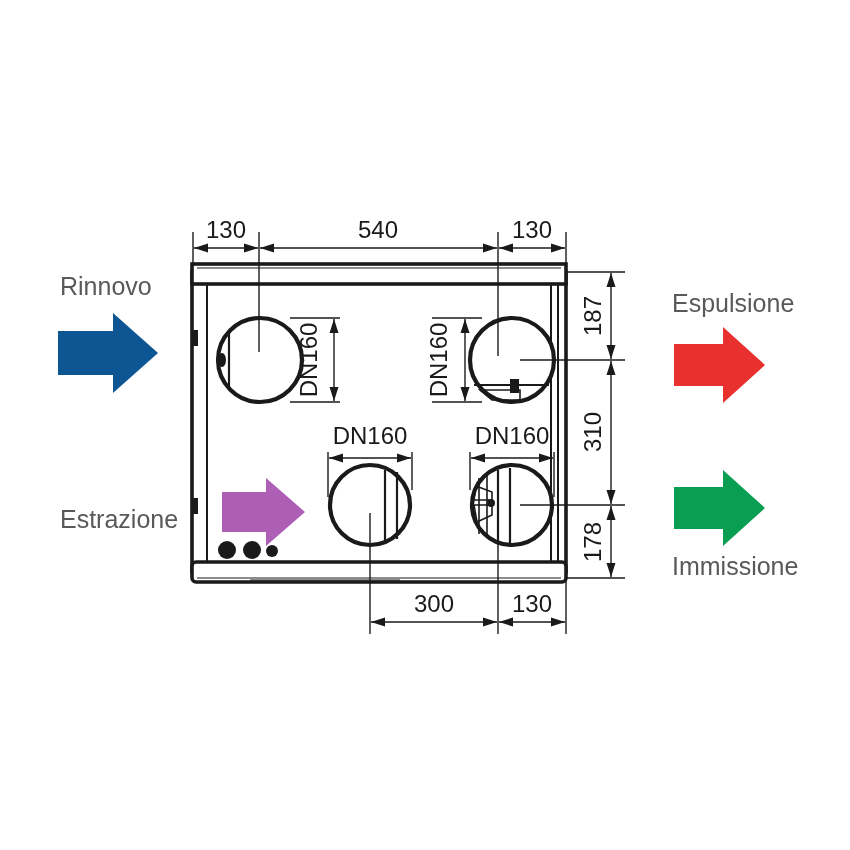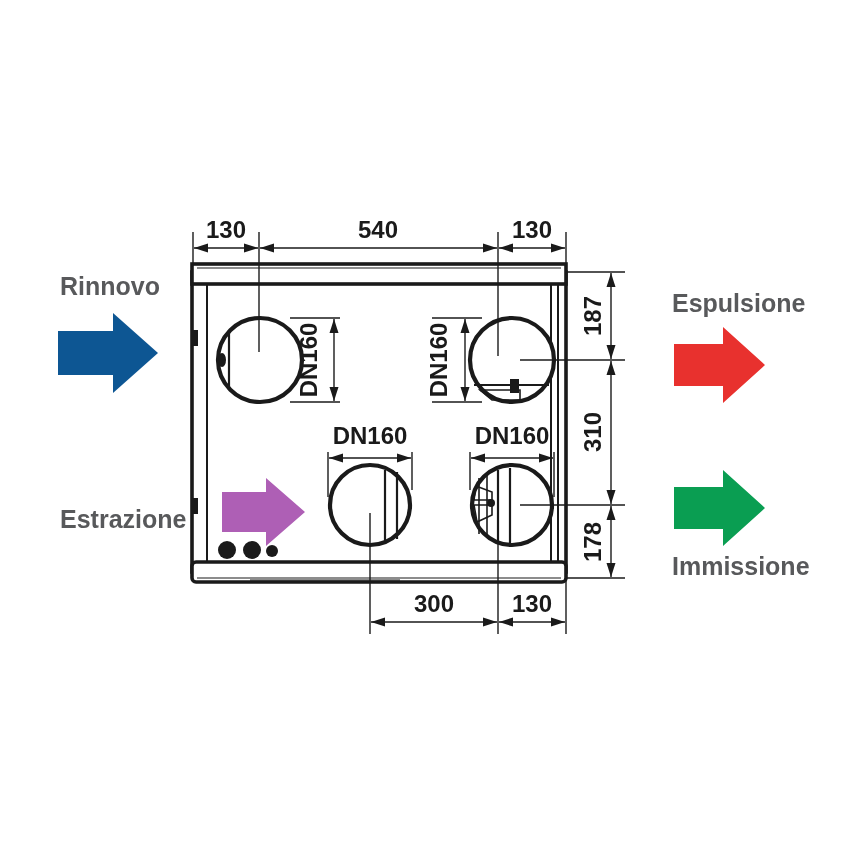--- a/index.html
+++ b/index.html
@@ -3,21 +3,21 @@
 <meta charset="utf-8">
 <style>
   html,body{margin:0;padding:0;}
   body{
     width:850px;height:850px;
     background:#ffffff;
     font-family:"Liberation Sans", sans-serif;
     overflow:hidden;
     position:relative;
   }
-  #stage{position:absolute;left:0;top:0;width:850px;height:850px;font-weight:bold;}
+  #stage{position:absolute;left:0;top:0;width:850px;height:850px;}
   svg{display:block;}
   .flowlabel{
     font-family:"Liberation Sans", sans-serif;
     font-size:25px;
     fill:#58595b;
     letter-spacing:0px;
   }
   .dim{
     font-family:"Liberation Sans", sans-serif;
     font-size:24px;

